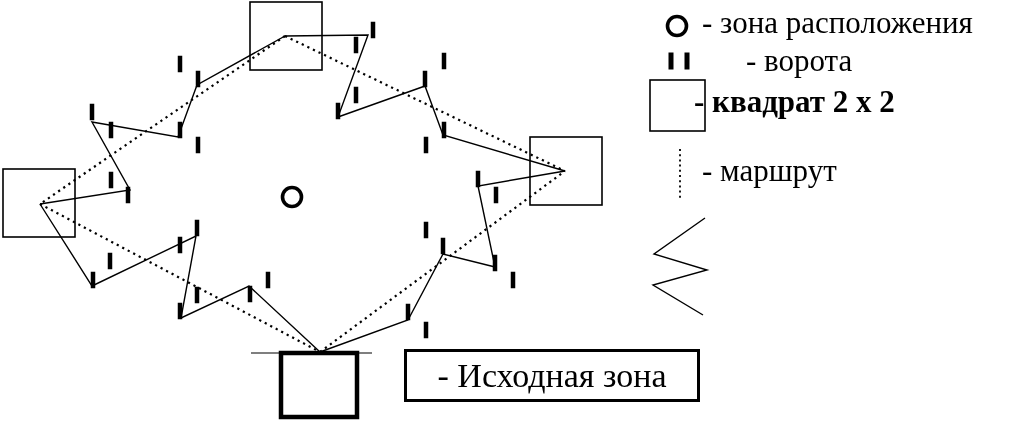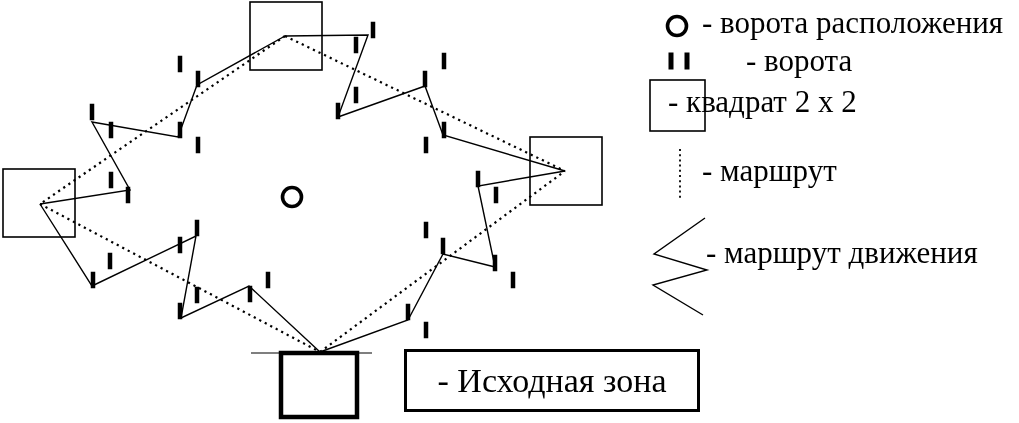--- a/index.html
+++ b/index.html
@@ -21,27 +21,27 @@
   .seg-icon{stroke:#000;stroke-width:1.8;stroke-dasharray:2 3.2;fill:none;}
   .thin{stroke:#000;stroke-width:1.2;}
   .legend-label{
     position:absolute;
     font-size:31px;
     line-height:1;
     white-space:nowrap;
   }
   .row1{left:702px;top:7px;}
   .row2{left:702px;top:45px;margin-left:44px;}
-  .row3{left:668px;top:86px;}
+  .row3{left:694px;top:86px;font-weight:bold;}
   .row4{left:702px;top:155px;}
   .row5{left:706px;top:237px;}
   .start-zone-box{
     position:absolute;
     left:404px;top:349px;
-    width:296px;height:63px;
+    width:296px;height:53px;
     box-sizing:border-box;
     border:3px solid #000;
     display:flex;align-items:center;justify-content:center;
     font-size:34px;
   }
 </style>
 </head>
 <body>
 
 <div class="canvas">
@@ -94,23 +94,22 @@
       <rect x="281" y="353" width="76" height="64" class="sq-thick"></rect>
       <circle cx="292" cy="197" r="9.5" class="pt"></circle>
       <circle cx="677" cy="26" r="9.5" class="pt"></circle>
       <rect x="668.5" y="52.5" width="5" height="17" class="bar"></rect>
       <rect x="684.5" y="52.5" width="5" height="17" class="bar"></rect>
       <rect x="650" y="80" width="55" height="51" class="sq"></rect>
       <line x1="680" y1="149" x2="680" y2="201" class="seg-icon"></line>
       <polyline points="705,218 654,254 707,270 653,285 703,315" class="route"></polyline>
     </svg>
 
-  <div class="legend-label row1">- ворота расположения</div>
+  <div class="legend-label row1">- зона расположения</div>
   <div class="legend-label row2">- ворота</div>
   <div class="legend-label row3">- квадрат 2 х 2</div>
   <div class="legend-label row4">- маршрут</div>
-  <div class="legend-label row5">- маршрут движения</div>
 
   <div class="start-zone-box">
     <span>- Исходная зона</span>
   </div>
 
 </div>
 
 </body></html>

